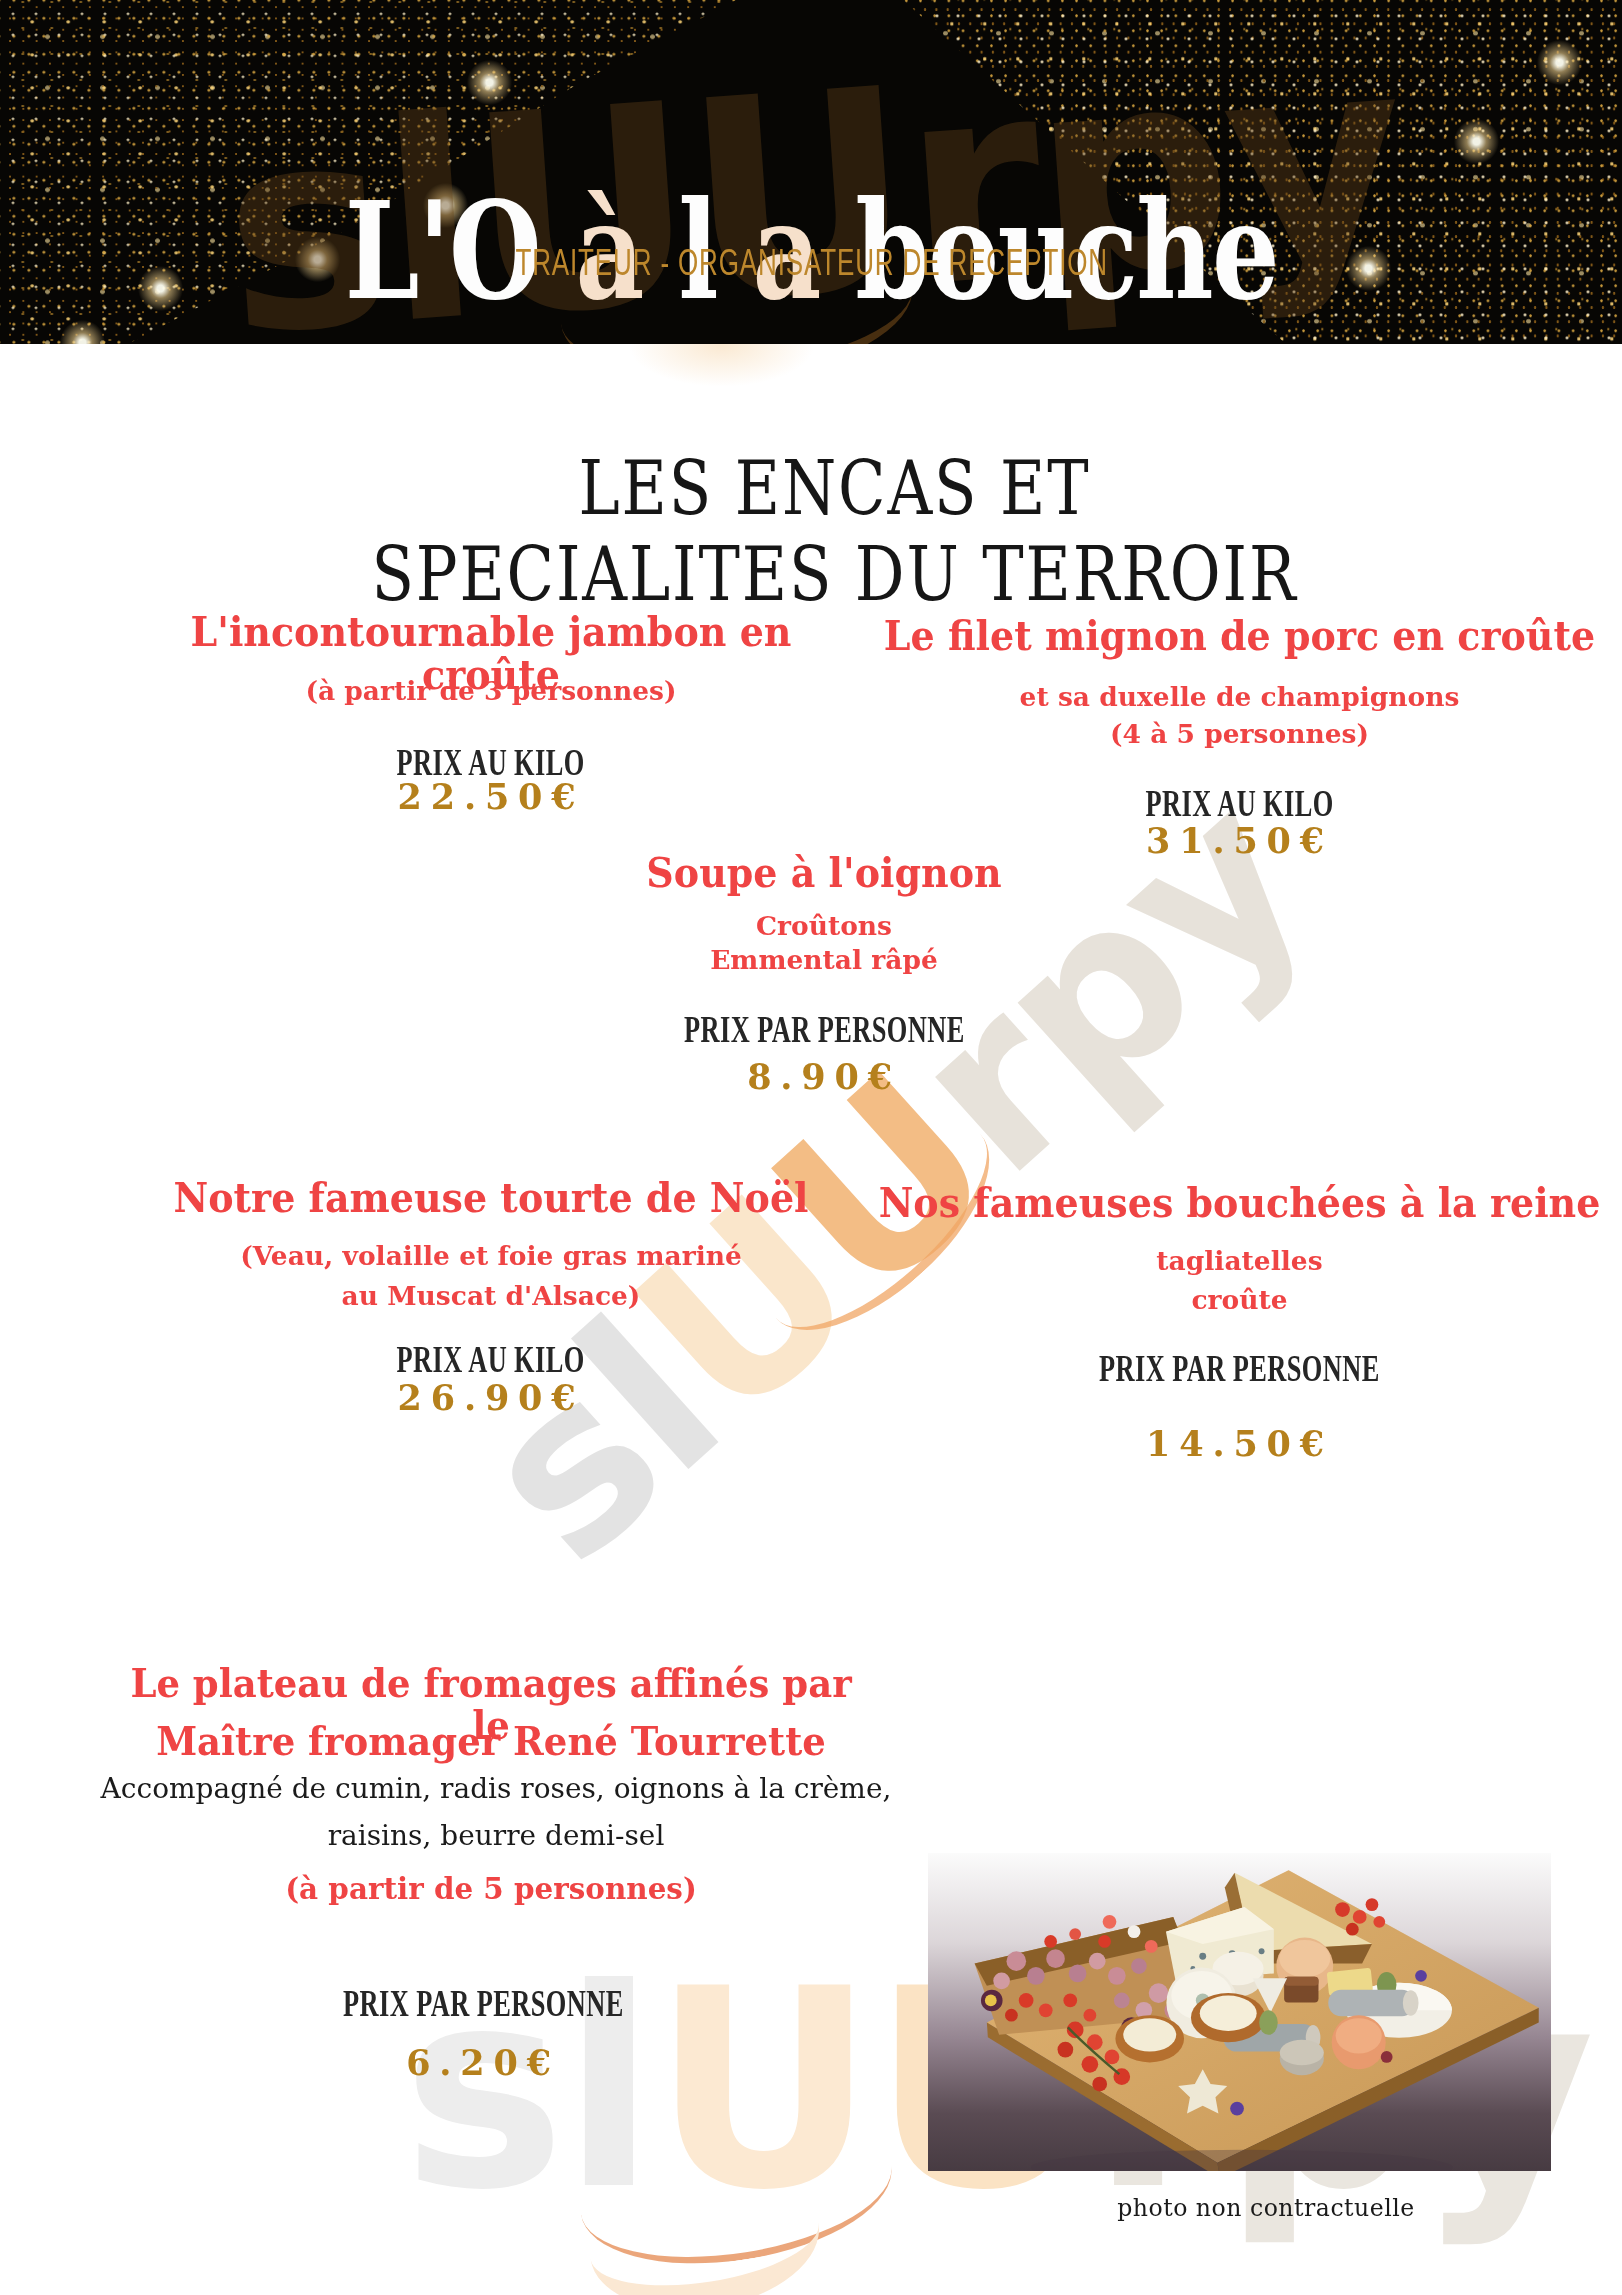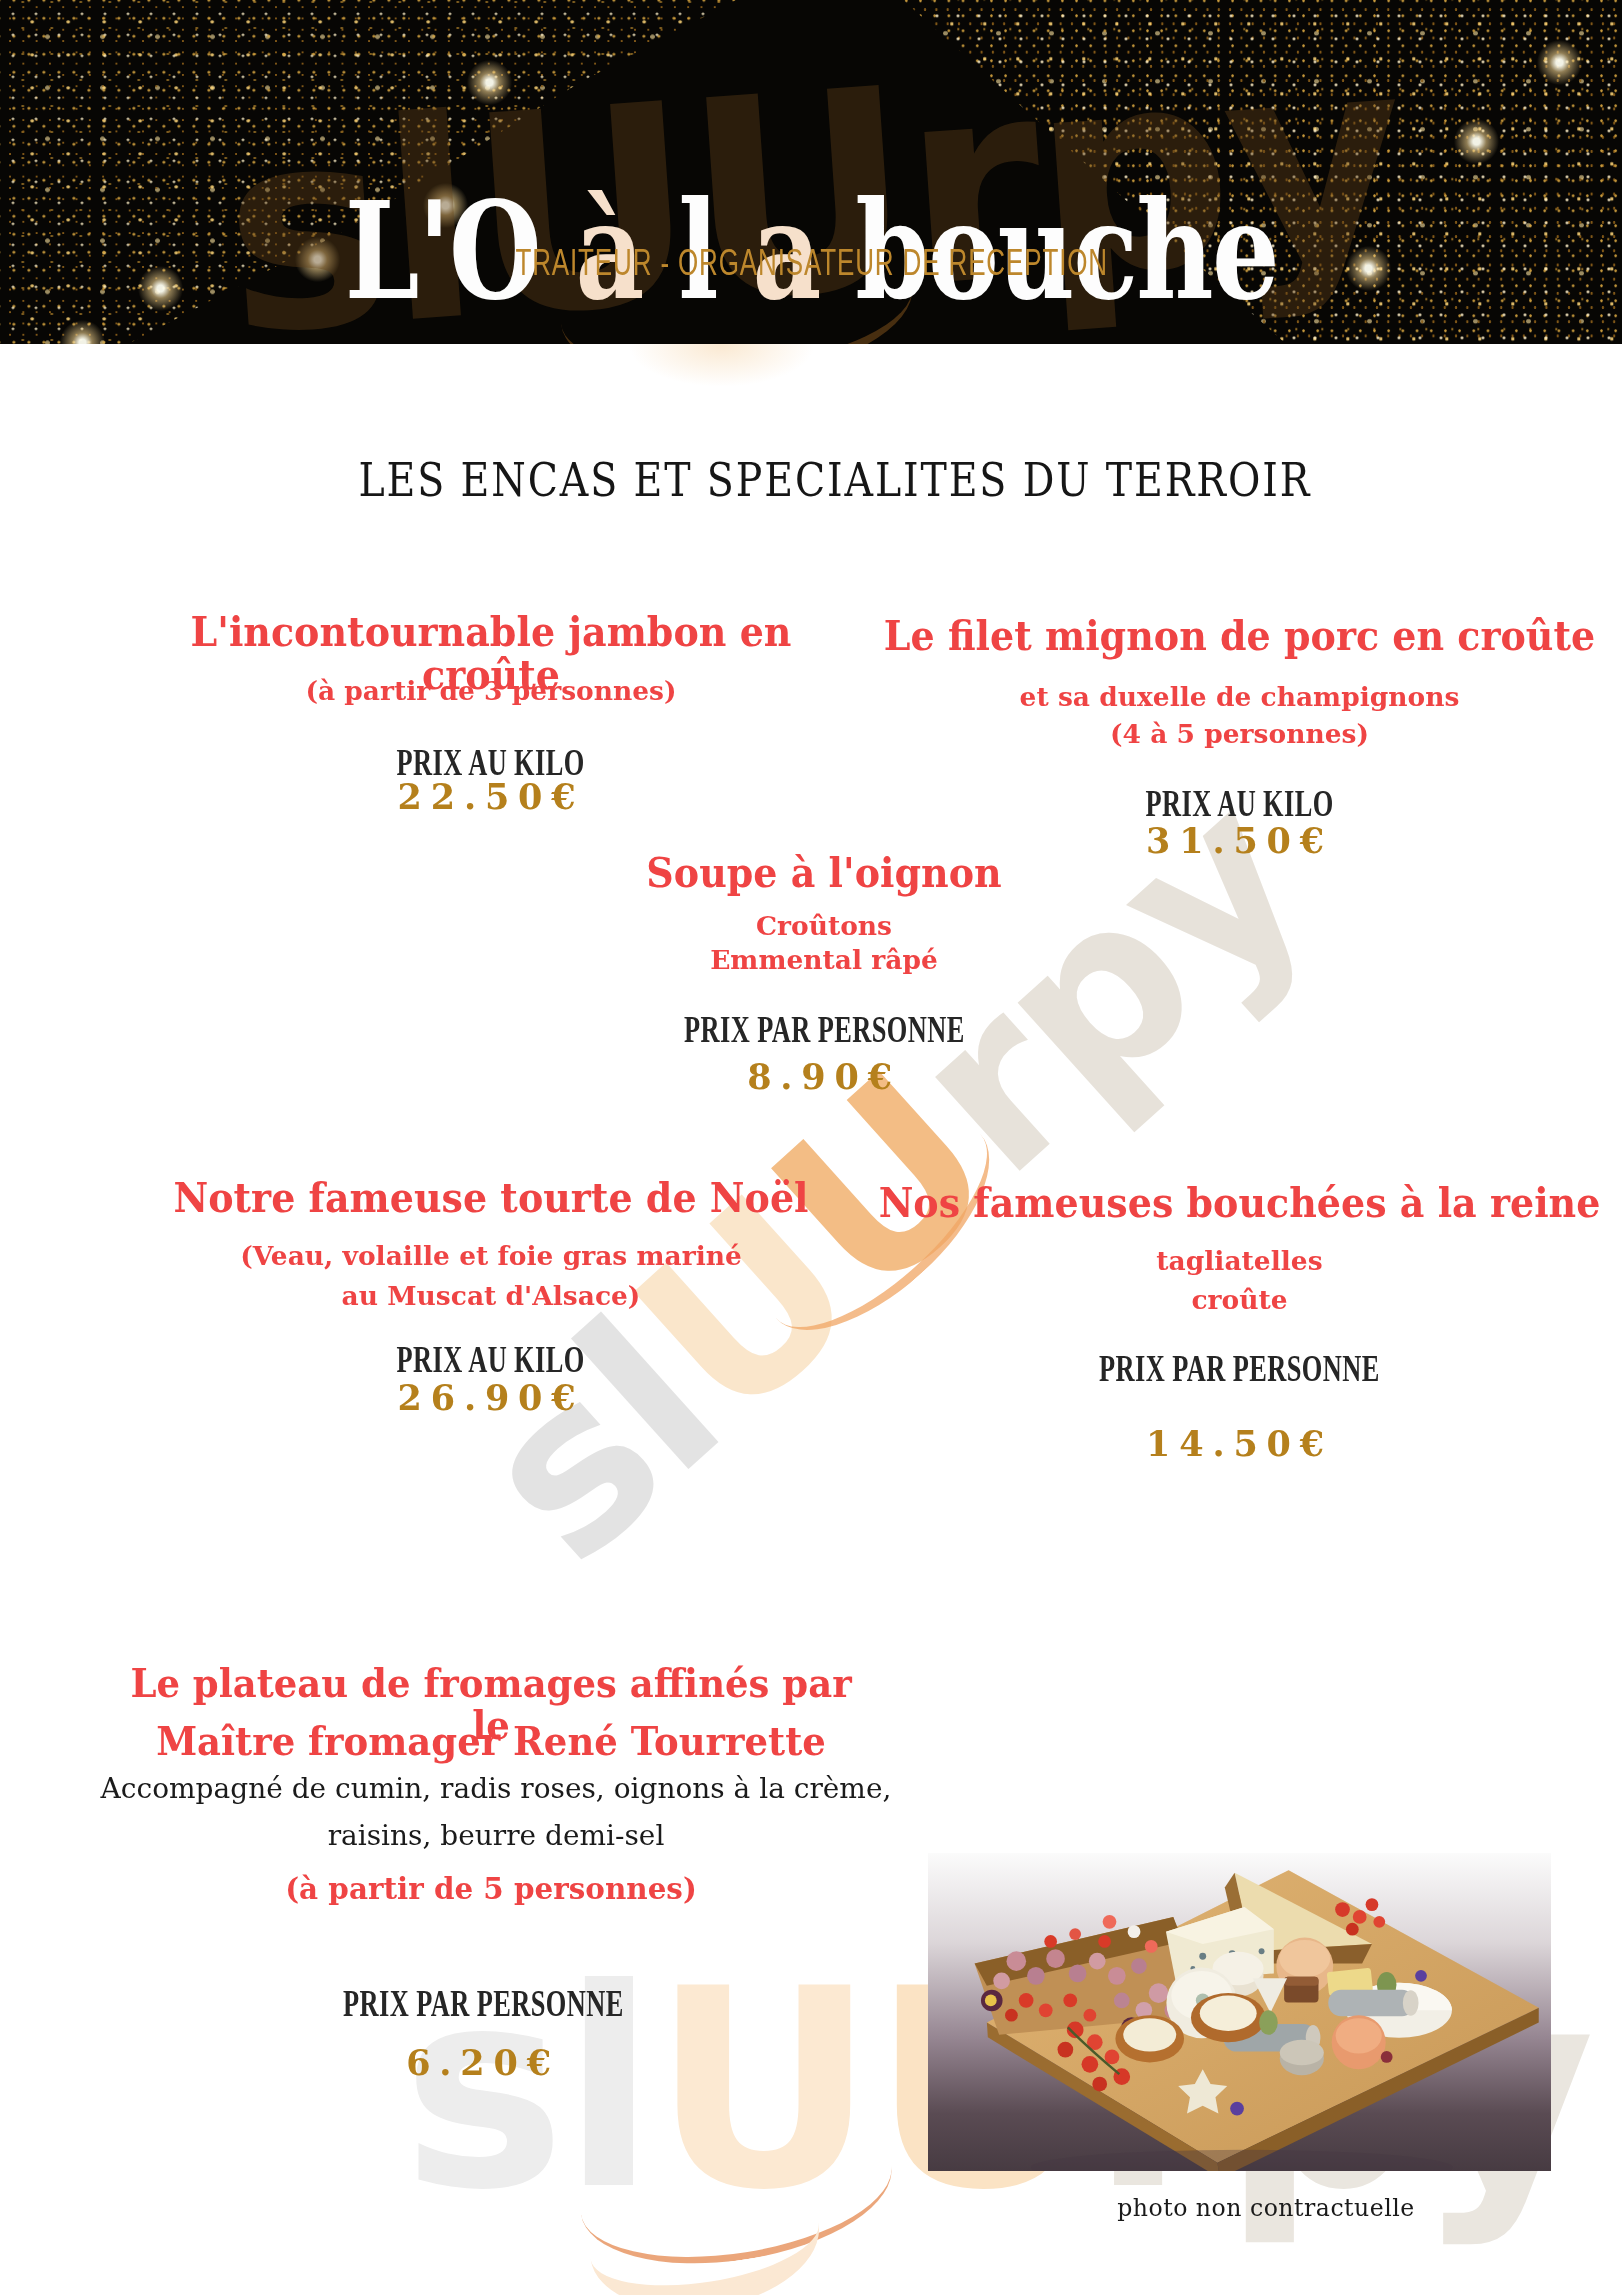--- a/index.html
+++ b/index.html
@@ -65,21 +65,21 @@
   .wm-bot{left:402px;top:1953px;font-size:275px;letter-spacing:-3.9px;}
   .wm-bot .g1{color:#ededed;} .wm-bot .u1{color:#fce9d2;} .wm-bot .u2{color:#fbe3c4;}
   .wm-bot .g2{color:#eae6df;}
   .sw-bot-thick{position:absolute;left:589px;top:2174px;width:231px;height:108px;border-radius:50%;
       border-bottom:26.5px solid #fbe8d3;transform:rotate(-9deg);z-index:1;}
   .sw-bot-thin{position:absolute;left:579px;top:2120px;width:314px;height:133px;border-radius:50%;
       border-bottom:7.9px solid rgba(231,150,100,.85);transform:rotate(-9deg);z-index:1;}
 
   
   .abs{position:absolute;text-align:center;z-index:2;color:#ef4444;}
-  .sec-heading{font-size:42px;letter-spacing:2px;color:#161616;}
+  .sec-heading{font-size:66px;letter-spacing:2px;color:#161616;}
   .sec-heading .stretch{display:inline-block;transform:scale(.94,1.12);}
   .t-title{font-size:38px;font-weight:700;line-height:1.08;}
   .t-title .stretch{display:inline-block;transform:scaleY(1.06);}
   .t-line{font-size:26.5px;font-weight:700;line-height:1.08;}
   .t-desc{font-size:28px;font-weight:400;line-height:1.1;color:#1b1b1b;}
   .t-note{font-size:29.4px;font-weight:700;}
   .t-label{font-family:Liberation Serif, serif;font-weight:700;font-size:33px;color:#262626;line-height:1.1;}
   .t-label .cond{display:inline-block;transform:scale(.8,1.12);letter-spacing:0.5px;}
   .t-price{font-size:35px;font-weight:700;letter-spacing:8.8px;color:#b5801c;line-height:1.05;}
 

